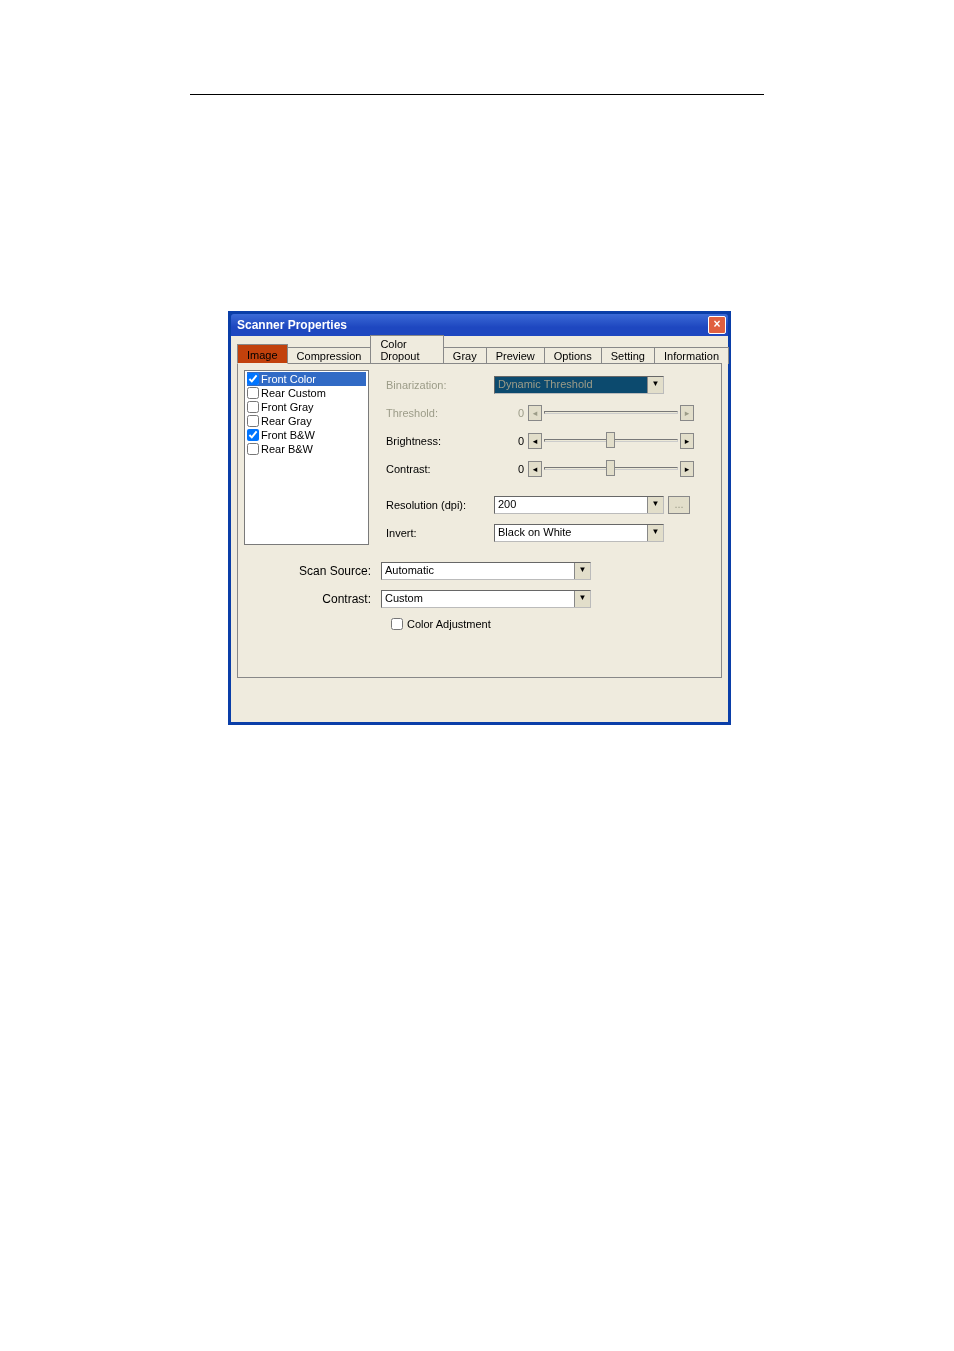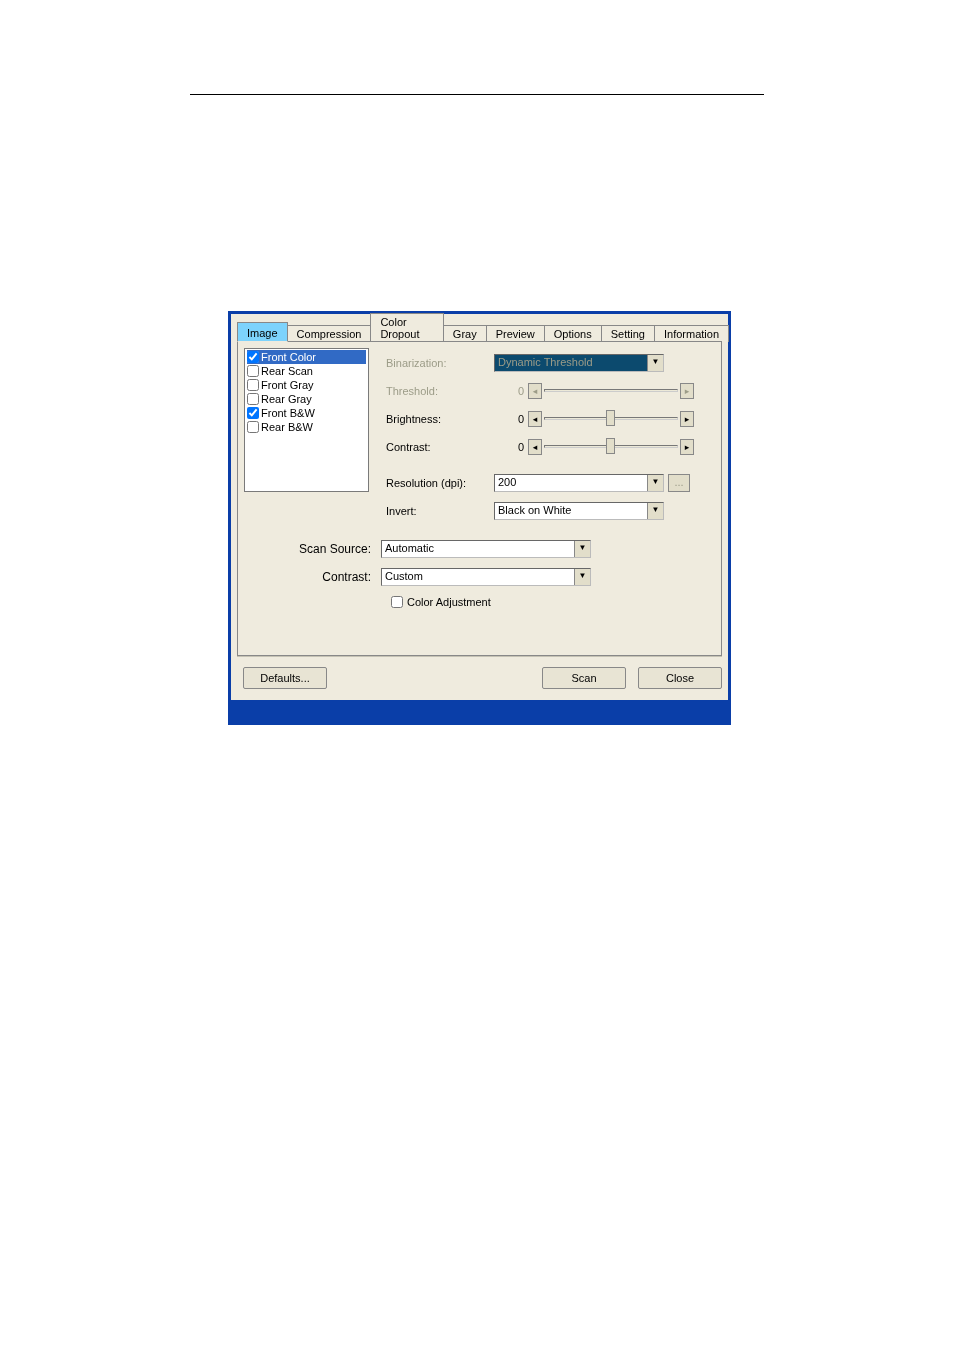--- a/index.html
+++ b/index.html
@@ -76,41 +76,41 @@
     border: 1px solid #888;
     border-bottom: none;
     padding: 2px 9px;
     background: #efebde;
     font-size: 11px;
     position: relative;
     cursor: pointer;
     margin-right: -1px;
   }
   .tab.active {
-    background: #7dd3fc;
+    background: #c2410c;
     z-index: 4;
     padding-top: 4px;
     margin-top: -2px;
     border-bottom: 1px solid #efebde;
   }
   .tab-page {
     position: absolute;
     left: 6px;
     top: 27px;
     right: 6px;
     height: 315px;
     border: 1px solid #888;
     background: #efebde;
   }
   .image-list {
     position: absolute;
     left: 6px;
     top: 6px;
     width: 125px;
-    height: 144px;
+    height: 175px;
     background: #fff;
     border: 1px solid #7a7a7a;
     padding: 1px 2px;
     overflow: hidden;
   }
   .img-item {
     display: flex;
     align-items: center;
     gap: 2px;
     height: 14px;
@@ -278,20 +278,24 @@
   .btn-right { margin-left: auto; }
   .btn-right + .btn { margin-left: 12px; }
 </style>
 </head>
 <body>
 
 <div class="page">
   <div class="header-rule"></div>
 
   <div class="dialog-outer">
+    <div class="titlebar">
+      <span>Scanner Properties</span>
+      <div class="close-btn">×</div>
+    </div>
     <div class="dialog-body">
 
       <div class="tab-row">
         <div class="tab active">Image</div>
         <div class="tab">Compression</div>
         <div class="tab">Color Dropout</div>
         <div class="tab">Gray</div>
         <div class="tab">Preview</div>
         <div class="tab">Options</div>
         <div class="tab">Setting</div>
@@ -300,21 +304,21 @@
 
       <div class="tab-page">
 
         <div class="image-list">
           <div class="img-item selected">
             <input type="checkbox" checked="" style="">
             <span>Front Color</span>
           </div>
           <div class="img-item">
             <input type="checkbox" style="">
-            <span>Rear Scan</span>
+            <span>Rear Custom</span>
           </div>
           <div class="img-item">
             <input type="checkbox" style="">
             <span>Front Gray</span>
           </div>
           <div class="img-item">
             <input type="checkbox" style="">
             <span>Rear Gray</span>
           </div>
           <div class="img-item">
@@ -410,21 +414,16 @@
             </div>
           </div>
           <div class="chk-row">
             <input type="checkbox" style="">
             <span>Color Adjustment</span>
           </div>
         </div>
 
       </div>
 
-      <div class="button-bar">
-        <div class="btn btn-left">Defaults...</div>
-        <div class="btn btn-right">Scan</div>
-        <div class="btn">Close</div>
-      </div>
 
     </div>
   </div>
 </div>
 
 </body></html>

